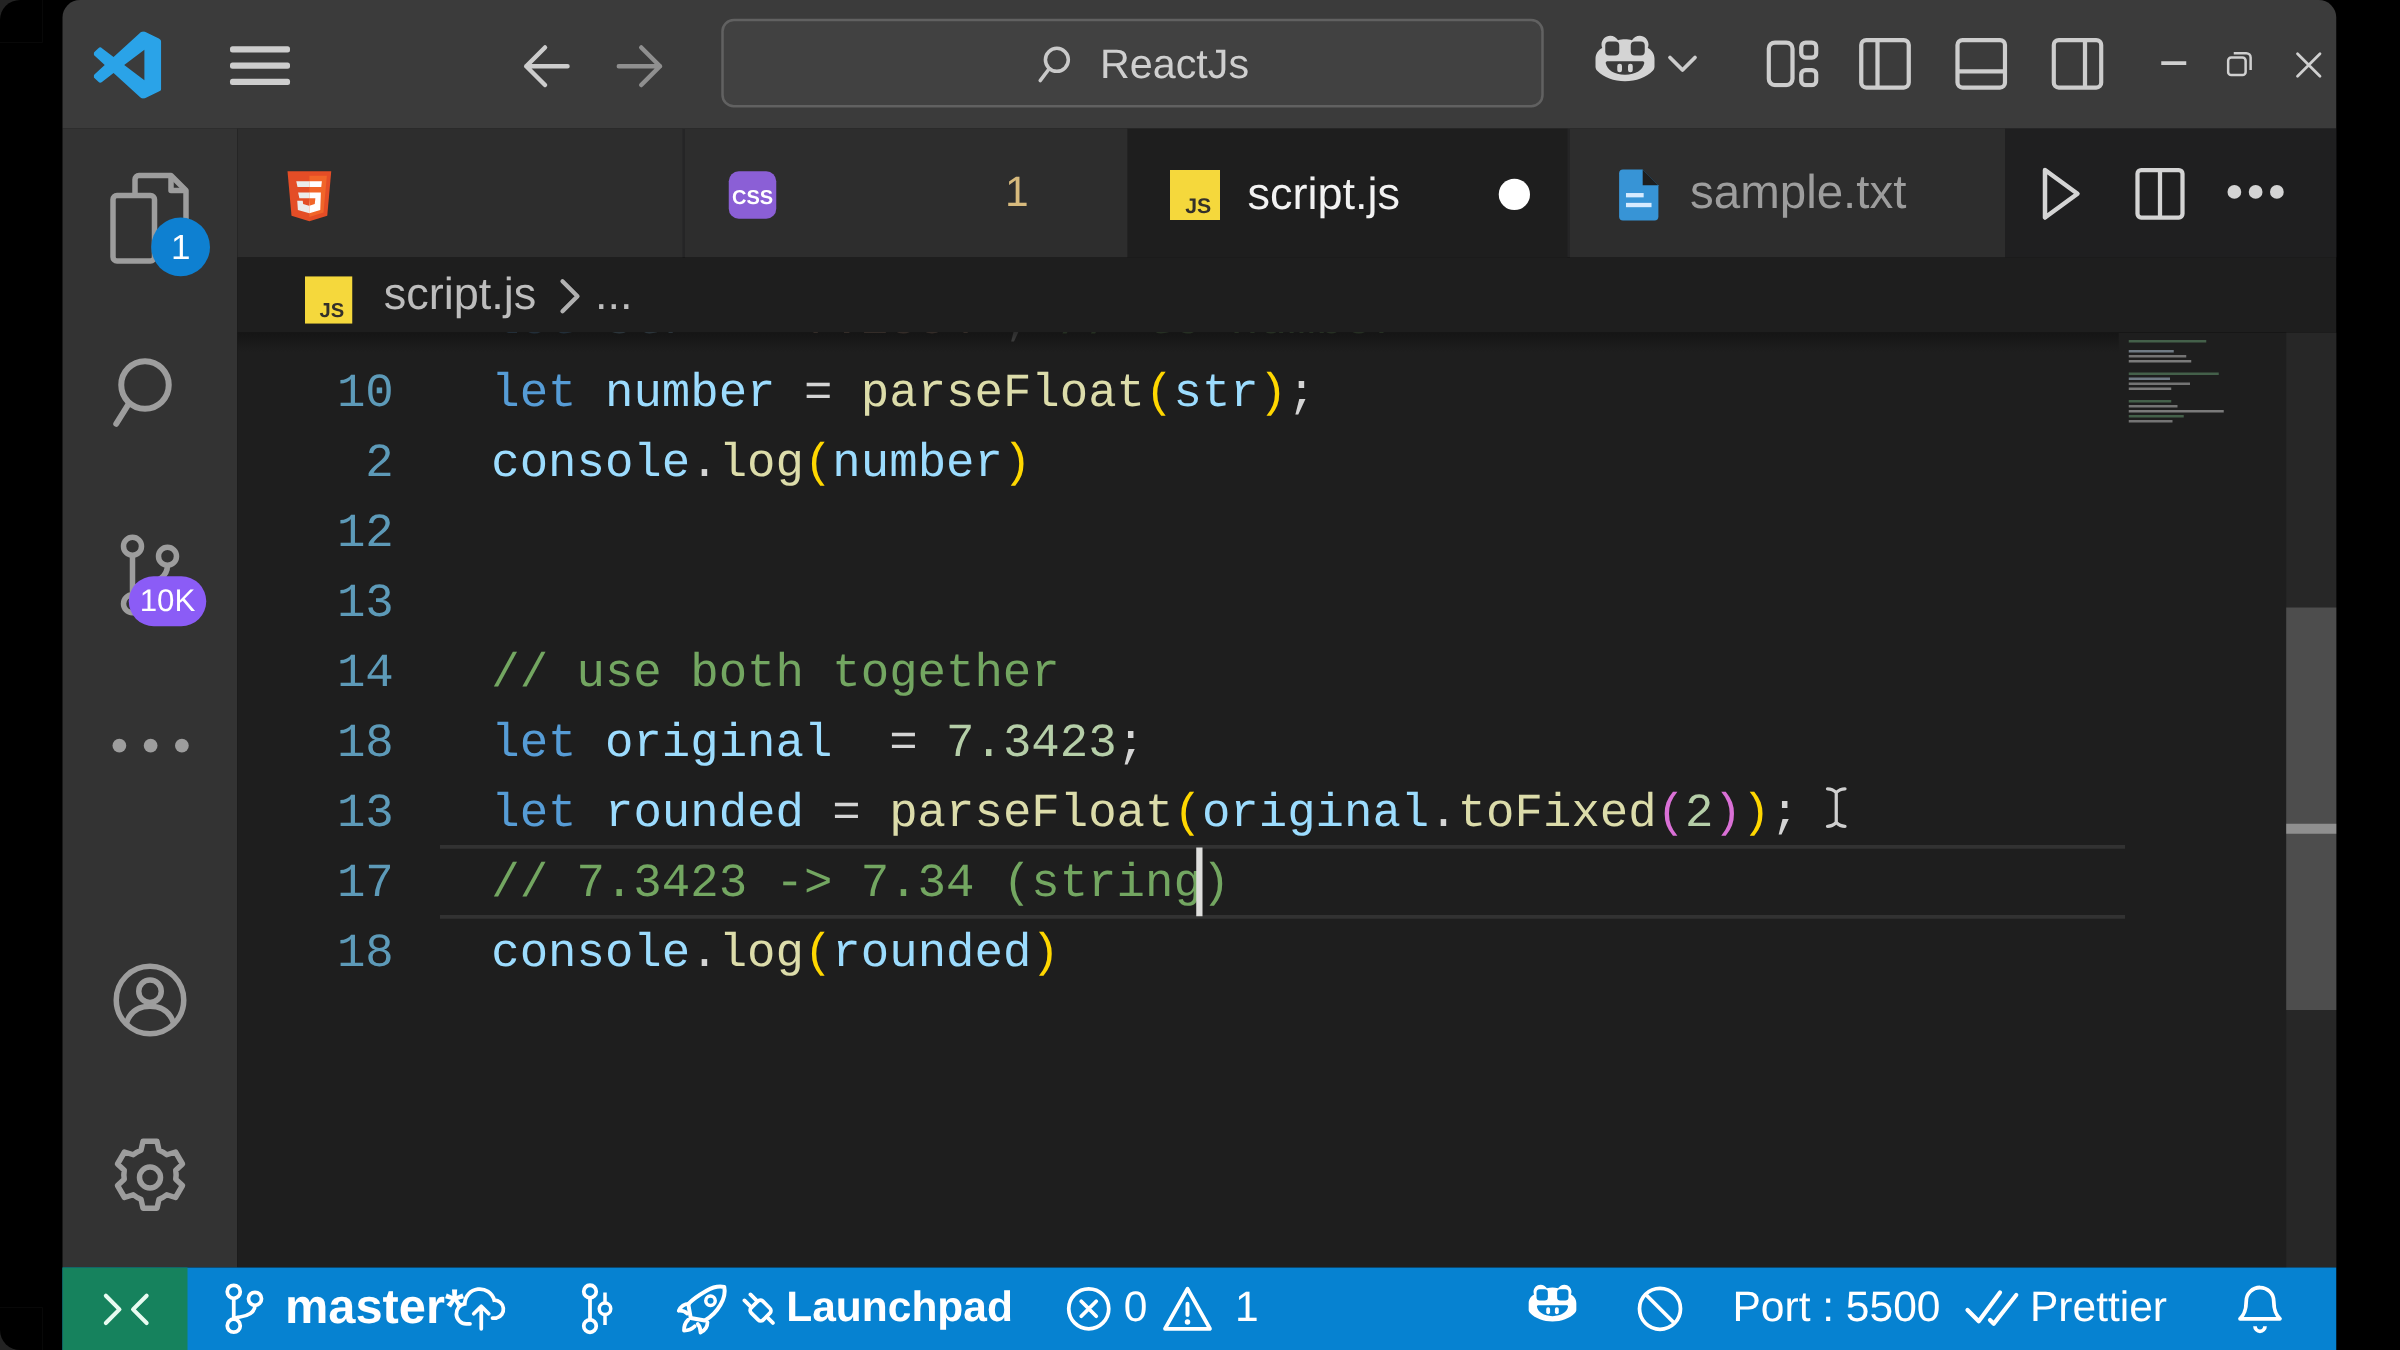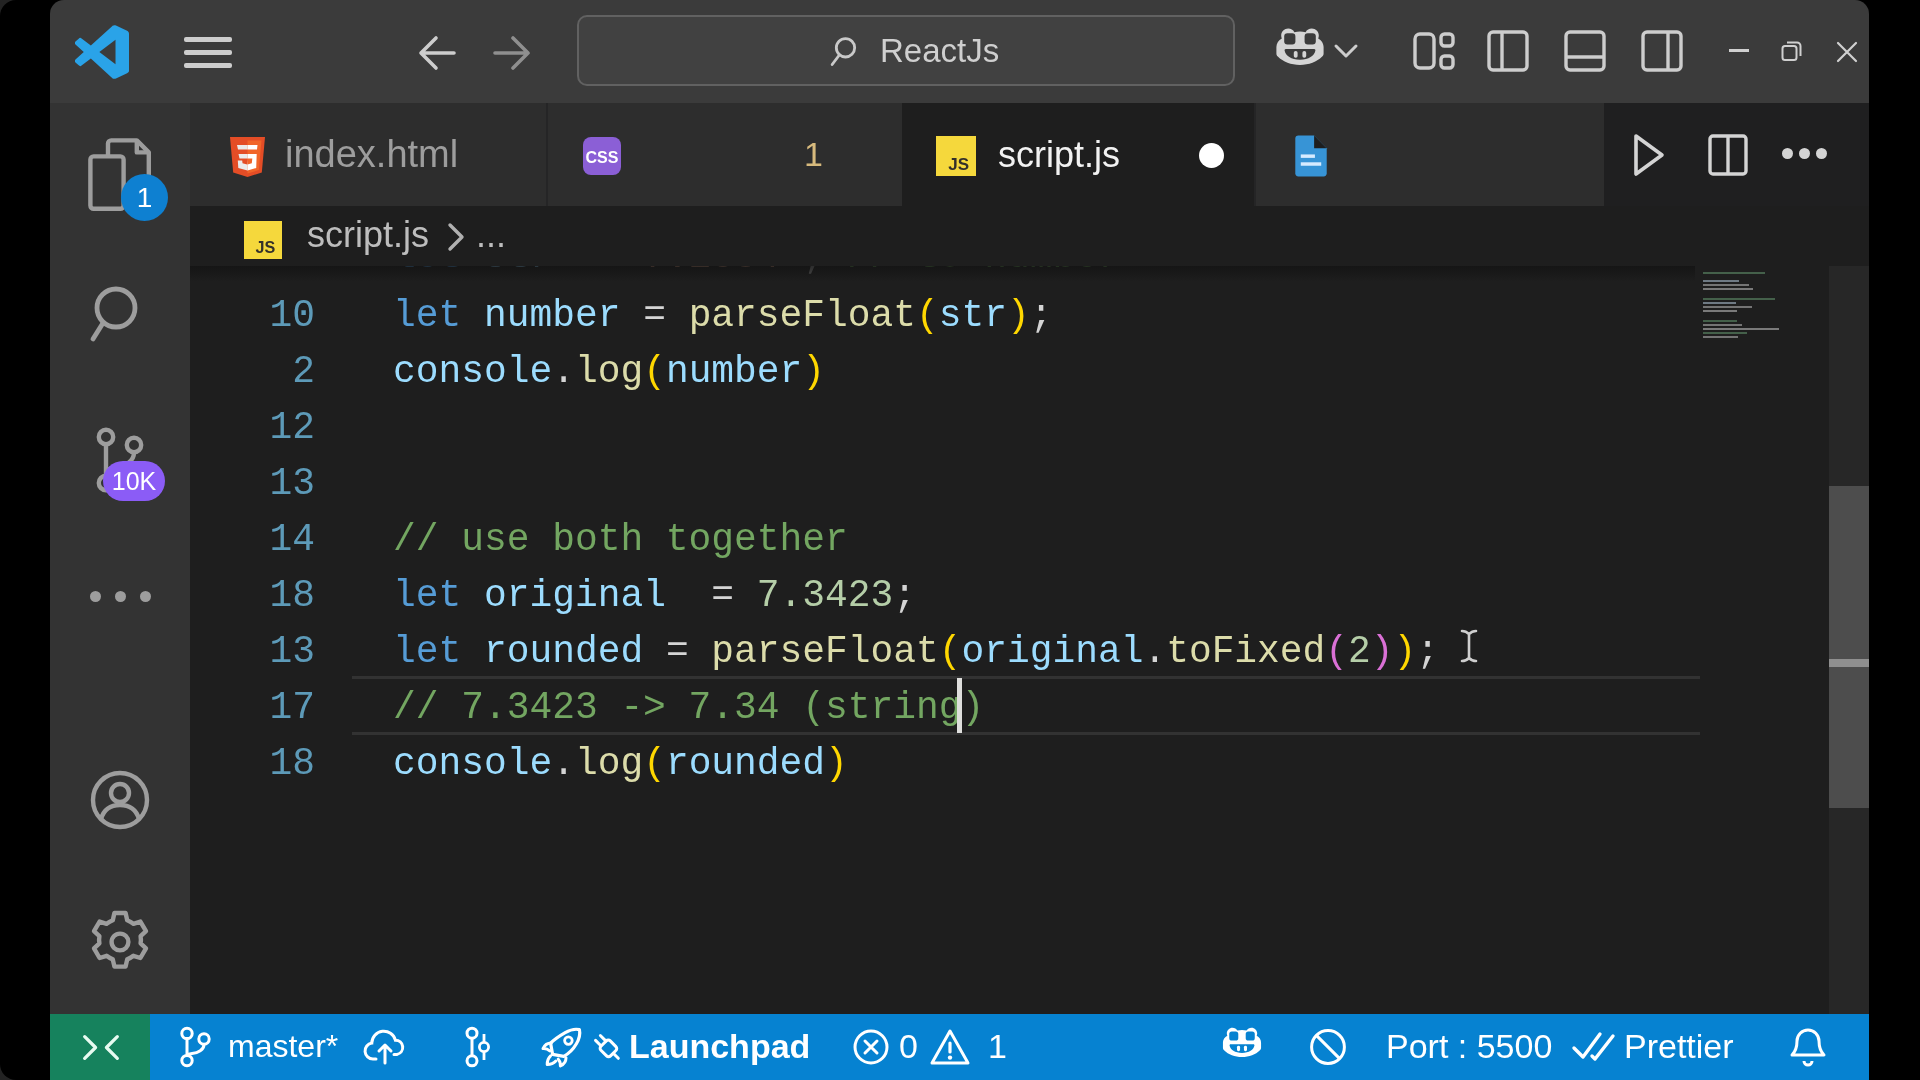--- a/index.html
+++ b/index.html
@@ -130,21 +130,20 @@
 </svg>
 <div class="abs" id="tabstrip"></div>
 
 <div class="abs tab" style="left:190px;width:356px;">
   <svg class="abs" style="left:38px;top:33px" width="39" height="42" viewBox="0 0 39 42">
     <path fill="#e44d26" d="M2 1 L37 1 L33.8 36.5 L19.5 41 L5.2 36.5 Z"></path>
     <path fill="#f16529" d="M19.5 4.5 L33.5 4.5 L30.8 34 L19.5 37.6 Z"></path>
     <path fill="#ebebeb" d="M19.5 9 L9 9 L10 13.5 L19.5 13.5 Z M19.5 18 L10.5 18 L11.5 22.5 L19.5 22.5 L19.2 28.5 L14.5 27.2 L14.2 24.5 L9.8 24.5 L10.3 32 L19.5 34.6 Z"></path>
     <path fill="#fff" d="M19.5 9 L19.5 13.5 L29 13.5 L29.5 9 Z M28.7 18 L19.5 18 L19.5 22.5 L24.3 22.5 L23.8 27.2 L19.5 28.5 L19.5 34.6 L28.2 32 Z"></path>
   </svg>
-  <div class="lbl" style="left:95px;">index.html</div>
 </div>
 <div class="abs tab" style="left:548px;width:354px;">
   <svg class="abs" style="left:34px;top:33px" width="40" height="40" viewBox="0 0 40 40">
     <rect x="1" y="1" width="38" height="38" rx="8" fill="#8b5fd6"></rect>
     <text x="20" y="27" font-family="Liberation Sans" font-size="16" font-weight="bold" fill="#fff" text-anchor="middle">CSS</text>
   </svg>
   <div class="lbl" style="left:256px;color:#d7ba7d;font-size:34px;">1</div>
 </div>
 <div class="abs tab" style="left:902px;width:352px;background:#1e1e1e;">
   <svg class="abs" style="left:34px;top:33px" width="40" height="40" viewBox="0 0 40 40">
@@ -154,20 +153,21 @@
   <div class="lbl" style="left:96px;color:#f2f2f2;font-size:36px;">script.js</div>
   <div class="abs" style="left:297px;top:40px;width:25px;height:25px;border-radius:50%;background:#fff;"></div>
 </div>
 <div class="abs tab" style="left:1256px;width:348px;">
   <svg class="abs" style="left:36px;top:31px" width="38" height="44" viewBox="0 0 24 28">
     <path fill="#3794d6" d="M14 1 H4 a2 2 0 0 0-2 2 v22 a2 2 0 0 0 2 2 h16 a2 2 0 0 0 2-2 V9 Z"></path>
     <path fill="#1e1e1e" d="M14 1 L22 9 L14 9 Z"></path>
     <rect x="5.5" y="13" width="9" height="2.2" fill="#d6ebff"></rect>
     <rect x="5.5" y="18" width="13" height="2.2" fill="#d6ebff"></rect>
   </svg>
+  <div class="lbl" style="left:96px;">sample.txt</div>
 </div>
 <div class="abs" style="left:1604px;top:103px;width:265px;height:103px;background:#1f1f20;"></div>
 
 <svg class="abs" style="left:1632px;top:132px" width="34" height="46" viewBox="0 0 34 46">
   <path d="M4 4 L30 23 L4 42 Z" stroke="#d4d4d4" stroke-width="3.6" fill="none" stroke-linejoin="round"></path>
 </svg>
 <svg class="abs" style="left:1708px;top:134px" width="40" height="42" viewBox="0 0 40 42">
   <rect x="2" y="2" width="36" height="38" rx="3" stroke="#d4d4d4" stroke-width="3.4" fill="none"></rect>
   <path d="M20 2 L20 40" stroke="#d4d4d4" stroke-width="3.4"></path>
 </svg>
@@ -242,21 +242,21 @@
     <path d="M4 4 L16 16 L4 28 M40 4 L28 16 L40 28" stroke="#e8fbf1" stroke-width="3.6" fill="none" stroke-linecap="round" stroke-linejoin="round"></path>
   </svg>
 </div>
 
 <svg class="abs" style="left:178px;top:1026px" width="34" height="42" viewBox="0 0 17 21">
   <circle cx="4.5" cy="3.7" r="2.6" stroke="#fff" stroke-width="1.5" fill="none"></circle>
   <circle cx="4.5" cy="17.3" r="2.6" stroke="#fff" stroke-width="1.5" fill="none"></circle>
   <circle cx="13" cy="6.5" r="2.6" stroke="#fff" stroke-width="1.5" fill="none"></circle>
   <path d="M4.5 6.3 L4.5 14.7 M13 9.1 C13 12 10 13.5 7 13.8 C5.8 13.9 4.9 14.3 4.6 14.7" stroke="#fff" stroke-width="1.5" fill="none"></path>
 </svg>
-<div class="abs sbt" style="left:228px;font-size:32px;">master*</div>
+<div class="abs sbt" style="left:228px;font-size:39px;font-weight:bold;">master*</div>
 <svg class="abs" style="left:363px;top:1028px" width="44" height="38" viewBox="0 0 22 19">
   <path d="M6.5 15.5 H5 a4 4 0 0 1-.6-7.95 A6 6 0 0 1 16.2 6.1 a3.6 3.6 0 0 1 .9 7.1 h-1.6" stroke="#fff" stroke-width="1.5" fill="none" stroke-linecap="round"></path>
   <path d="M11 17.5 L11 9 M8 11.5 L11 8.5 L14 11.5" stroke="#fff" stroke-width="1.5" fill="none" stroke-linecap="round" stroke-linejoin="round"></path>
 </svg>
 <svg class="abs" style="left:452px;top:1026px" width="40" height="42" viewBox="0 0 20 21">
   <circle cx="10" cy="3.6" r="2.5" stroke="#fff" stroke-width="1.5" fill="none"></circle>
   <circle cx="10" cy="17.4" r="2.5" stroke="#fff" stroke-width="1.5" fill="none"></circle>
   <path d="M10 6.1 L10 14.9" stroke="#fff" stroke-width="1.5"></path>
   <circle cx="16" cy="10.5" r="2.3" stroke="#fff" stroke-width="1.4" fill="none"></circle>
   <path d="M16 4 L16 8.2 M16 12.8 L16 17" stroke="#fff" stroke-width="1.4"></path>

